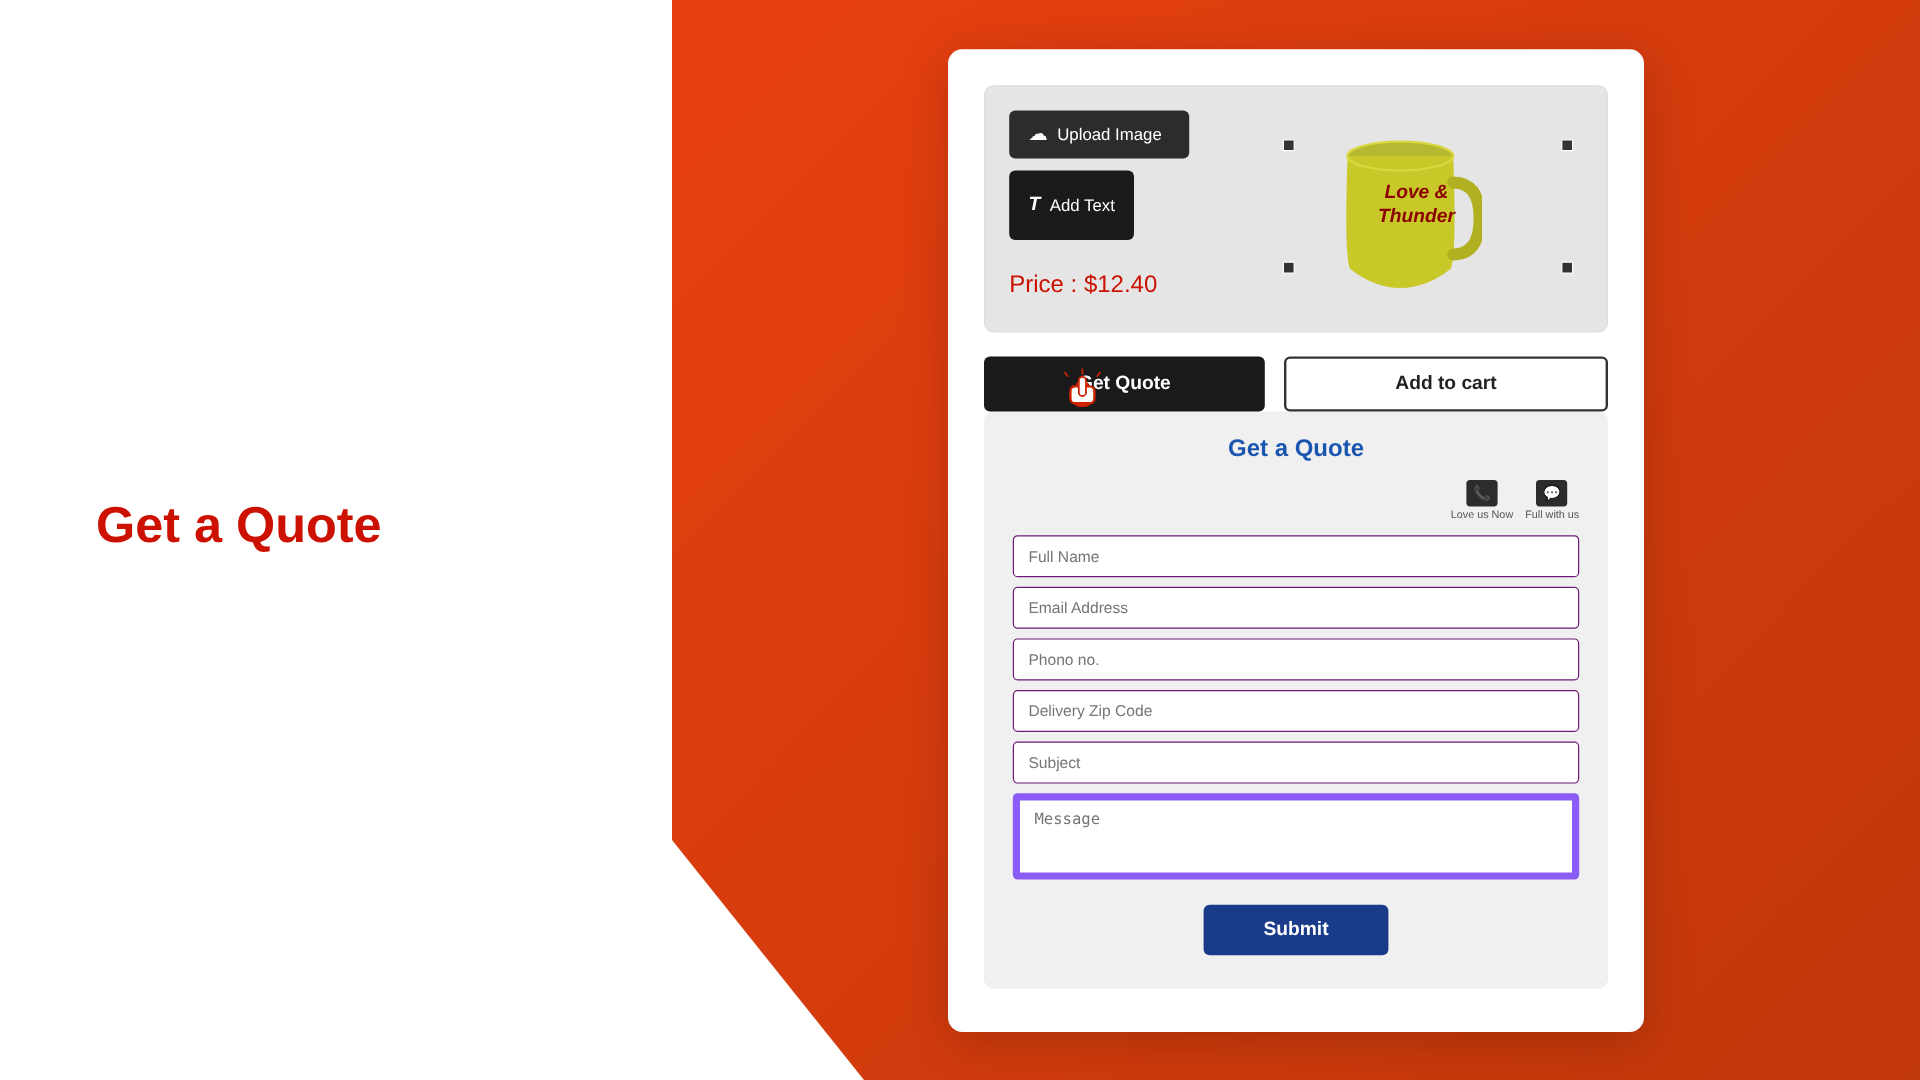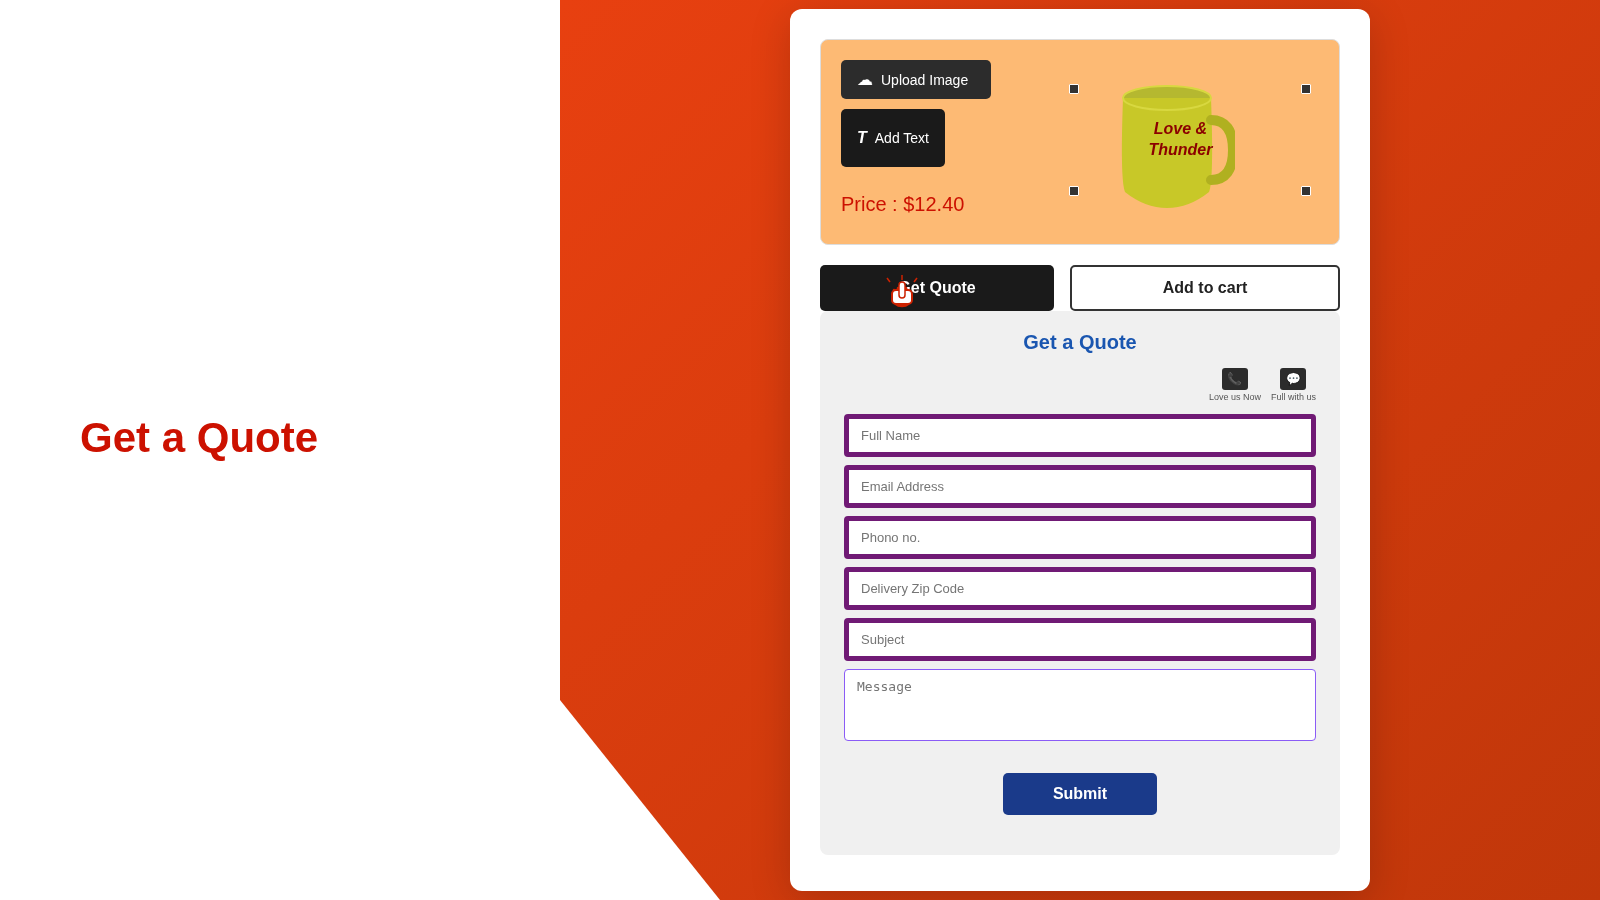--- a/index.html
+++ b/index.html
@@ -81,21 +81,21 @@
       background: #fff;
       border-radius: 12px;
       box-shadow: 0 8px 40px rgba(0,0,0,0.18);
       width: 580px;
       padding: 30px 30px 36px 30px;
       position: relative;
     }
 
     
     .product-section {
-      background: #fdba74;
+      background: #e5e5e5;
       border: 1.5px solid #ddd;
       border-radius: 8px;
       padding: 20px 20px 24px 20px;
       margin-bottom: 20px;
       display: flex;
       gap: 20px;
       align-items: flex-start;
     }
 
     .tool-buttons {
@@ -260,46 +260,46 @@
       display: flex;
       align-items: center;
       justify-content: center;
       color: #fff;
       font-size: 13px;
     }
 
     .form-input {
       width: 100%;
       padding: 9px 12px;
-      border: 5px solid #701a75;
+      border: 1px solid #701a75;
       border-radius: 4px;
       font-size: 13px;
       color: #555;
       margin-bottom: 8px;
       background: #fff;
       outline: none;
     }
 
     .form-textarea {
       width: 100%;
       padding: 9px 12px;
-      border: 1px solid #8b5cf6;
+      border: 6px solid #8b5cf6;
       border-radius: 4px;
       font-size: 13px;
       color: #ef4444;
       margin-bottom: 12px;
       background: #fff;
       resize: none;
       height: 72px;
       outline: none;
     }
 
     .btn-submit {
       display: block;
-      margin: 16px auto;
+      margin: 4px auto;
       background: #1a3a8a;
       color: #fff;
       border: none;
       border-radius: 5px;
       padding: 12px 50px;
       font-size: 16px;
       font-weight: 600;
       cursor: pointer;
     }
 

